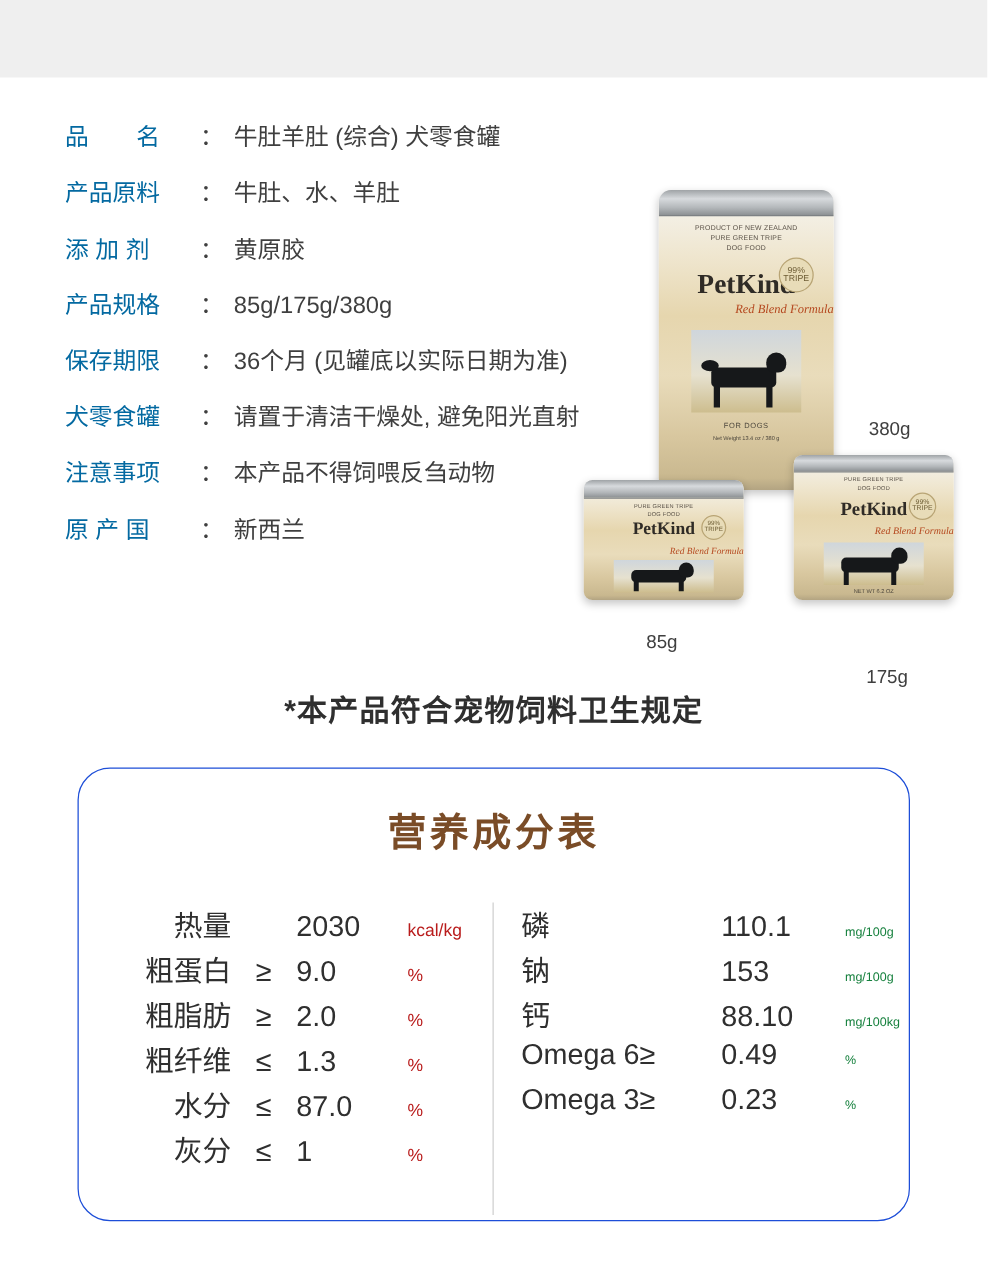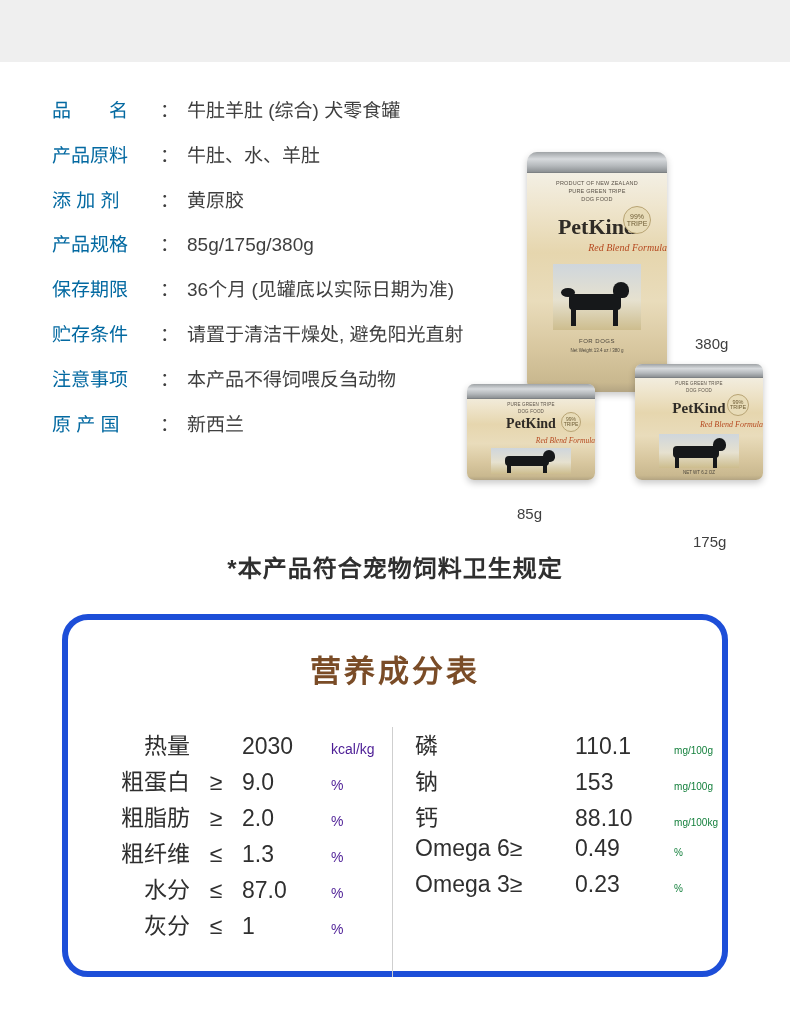--- a/index.html
+++ b/index.html
@@ -203,21 +203,21 @@
     letter-spacing: 1px;
   }
 
   
   .nutrition-card {
     position: absolute;
     left: 62px;
     top: 614px;
     width: 666px;
     height: 363px;
-    border: 6px solid #1d4ed8;
+    border: 1px solid #1d4ed8;
     border-radius: 26px;
     box-sizing: border-box;
     background: #fff;
   }
   .nutrition-title {
     text-align: center;
     font-size: 31px;
     font-weight: bold;
     color: #7a4c27;
     letter-spacing: 3px;
@@ -238,21 +238,21 @@
     display: flex;
     align-items: baseline;
     height: 36px;
     font-size: 23px;
     color: #2f2f2f;
   }
   
   .ncol.left .n-name { width: 118px; flex: 0 0 118px; text-align: right; }
   .ncol.left .n-op   { width: 52px;  flex: 0 0 52px;  text-align: center; }
   .ncol.left .n-val  { width: 86px;  flex: 0 0 86px;  text-align: left; }
-  .ncol.left .n-unit { flex: 1 1 auto; font-size: 14px; color: #4c1d95; padding-left: 3px; }
+  .ncol.left .n-unit { flex: 1 1 auto; font-size: 14px; color: #b91c1c; padding-left: 3px; }
   
   .ncol.right { padding-left: 22px; }
   .ncol.right .n-name { width: 160px; flex: 0 0 160px; text-align: left; }
   .ncol.right .n-val  { width: 96px;  flex: 0 0 96px; text-align: left; }
   .ncol.right .n-unit { flex: 1 1 auto; font-size: 10px; color: #15803d; padding-left: 3px; }
 </style>
 </head>
 <body>
 
 <div class="page">
@@ -285,21 +285,21 @@
       <span class="spec-value">85g/175g/380g</span>
     </div>
 
     <div class="spec-row">
       <span class="spec-label">保存期限</span>
       <span class="spec-colon">：</span>
       <span class="spec-value">36个月 (见罐底以实际日期为准)</span>
     </div>
 
     <div class="spec-row">
-      <span class="spec-label">贮存条件</span>
+      <span class="spec-label">犬零食罐</span>
       <span class="spec-colon">：</span>
       <span class="spec-value">请置于清洁干燥处, 避免阳光直射</span>
     </div>
 
     <div class="spec-row">
       <span class="spec-label">注意事项</span>
       <span class="spec-colon">：</span>
       <span class="spec-value">本产品不得饲喂反刍动物</span>
     </div>
 

